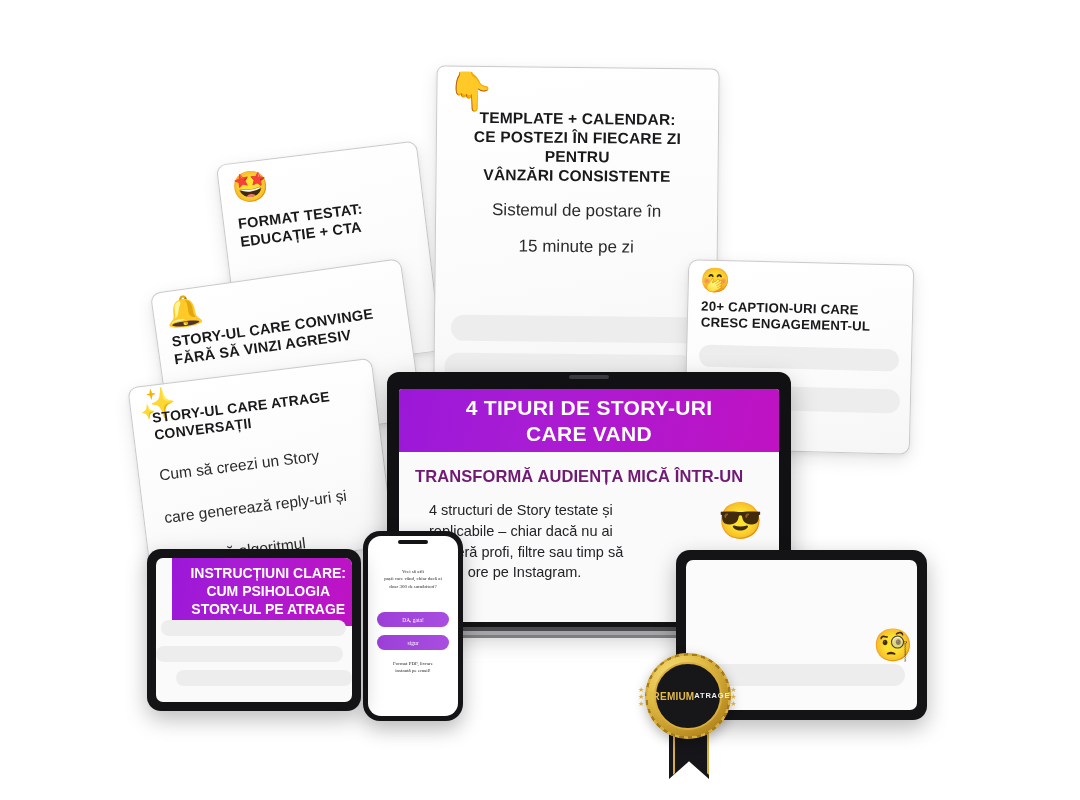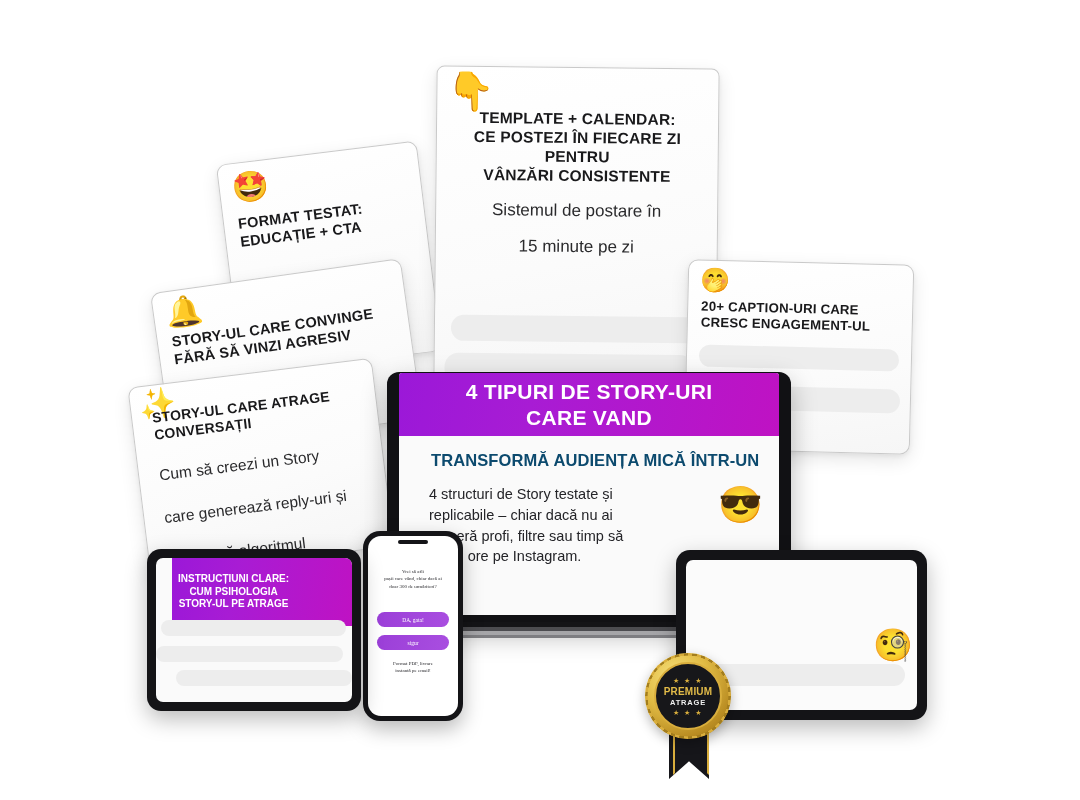--- a/index.html
+++ b/index.html
@@ -104,35 +104,35 @@
   #card-caption .card-title{ font-size:13.2px; }
   #card-caption .sk1 { position:absolute; left:12px; right:12px; top:84px; height:22px; }
   #card-caption .sk2 { position:absolute; left:14px; right:10px; top:124px; height:24px; }
 
   
   #laptop { position:absolute; left:387px; top:372px; width:404px; height:266px; }
   #laptop .lid {
     position:absolute; left:0; top:0; width:404px; height:254px;
     background:#111114; border-radius:12px 12px 3px 3px;
     box-shadow: 0 10px 26px rgba(0,0,0,.28);
-    box-sizing:border-box; padding:1px 12px 0 12px;
+    box-sizing:border-box; padding:17px 12px 0 12px;
   }
   #laptop .screen {
     width:100%; height:242px; background:#fafafa;
     border-radius:3px; overflow:hidden; position:relative;
   }
   #laptop .hdr {
     height:63px; display:flex; align-items:center; justify-content:center;
     text-align:center; color:#fff; font-weight:800; font-size:21px;
     line-height:1.2; letter-spacing:.3px; padding:0 10px; box-sizing:border-box;
   }
   .grad { background:linear-gradient(100deg,#9b18d8 0%, #a81cd4 35%, #bf12c3 100%); }
   #laptop .body { padding:14px 16px 0 16px; position:relative; }
   #laptop .h2 {
-    font-size:16.5px; font-weight:800; color:#0c4a6e; line-height:1.24; letter-spacing:.1px;margin-left:16px;
+    font-size:16.5px; font-weight:800; color:#701a75; line-height:1.24; letter-spacing:.1px;
   }
   #laptop .p {
     font-size:14.5px; color:#242428; line-height:1.42; margin-top:14px;
     max-width:200px; margin-left:14px;
   }
   #laptop .face { position:absolute; right:16px; top:48px; font-size:36px; }
   #laptop .base {
     position:absolute; left:-9px; top:250px; width:422px; height:16px;
   }
   #laptop .base-a { position:absolute; left:18px; top:0;  width:386px; height:5px; background:#141417; }
@@ -178,22 +178,22 @@
   #tablet-left { position:absolute; left:147px; top:549px; width:214px; height:162px; }
   #tablet-left .frame {
     position:absolute; inset:0; background:#141417; border-radius:14px;
     box-shadow:0 8px 22px rgba(0,0,0,.27);
   }
   #tablet-left .scr {
     position:absolute; left:9px; top:9px; right:9px; bottom:9px;
     background:#fafafa; border-radius:7px; overflow:hidden;
   }
   #tablet-left .hdr {
-    height:68px; display:flex; align-items:center; justify-content:flex-start;
-    color:#fff; font-weight:800; font-size:10px; line-height:1.28;
+    height:68px; display:flex; align-items:center; justify-content:flex-end;
+    color:#fff; font-weight:800; font-size:14px; line-height:1.28;
     text-align:center; padding:0 6px; box-sizing:border-box;margin-left:16px;
   }
   #tablet-left .sk1 { position:absolute; left:5px; right:6px; top:62px;  height:16px; }
   #tablet-left .sk2 { position:absolute; left:0px; right:9px; top:88px;  height:16px; }
   #tablet-left .sk3 { position:absolute; left:20px;right:0px; top:112px; height:16px; }
 
   
   #tablet-right { position:absolute; left:676px; top:550px; width:251px; height:170px; }
   #tablet-right .frame {
     position:absolute; inset:0; background:#141417; border-radius:14px;
@@ -230,21 +230,21 @@
   }
   #badge .medal::before {
     content:""; position:absolute; inset:0; border-radius:50%;
     background: repeating-conic-gradient(from 0deg, #d9ae3d 0deg 6deg, #a37d1d 6deg 12deg);
     -webkit-mask: radial-gradient(circle, transparent 0 66%, #000 67% 100%);
             mask: radial-gradient(circle, transparent 0 66%, #000 67% 100%);
   }
   #badge .inner {
     position:absolute; left:9px; top:9px; width:68px; height:68px; border-radius:50%;
     background:#17171a; border:2px solid #d9ae3d; box-sizing:border-box;
-    display:flex; flex-direction:column; align-items:center; justify-content:center;
+    display:flex; flex-direction:row; align-items:center; justify-content:center;
   }
   #badge .stars { color:#d9ae3d; font-size:7px; letter-spacing:1.5px; line-height:1; }
   #badge .l1 { color:#e2bb48; font-weight:800; font-size:10px; letter-spacing:.2px; margin:2px 0 1px; }
   #badge .l2 { color:#f0f0f0; font-weight:600; font-size:7.5px; letter-spacing:.8px; margin-bottom:2px; }
 </style>
 </head>
 <body>
 
 <div id="stage">
 

